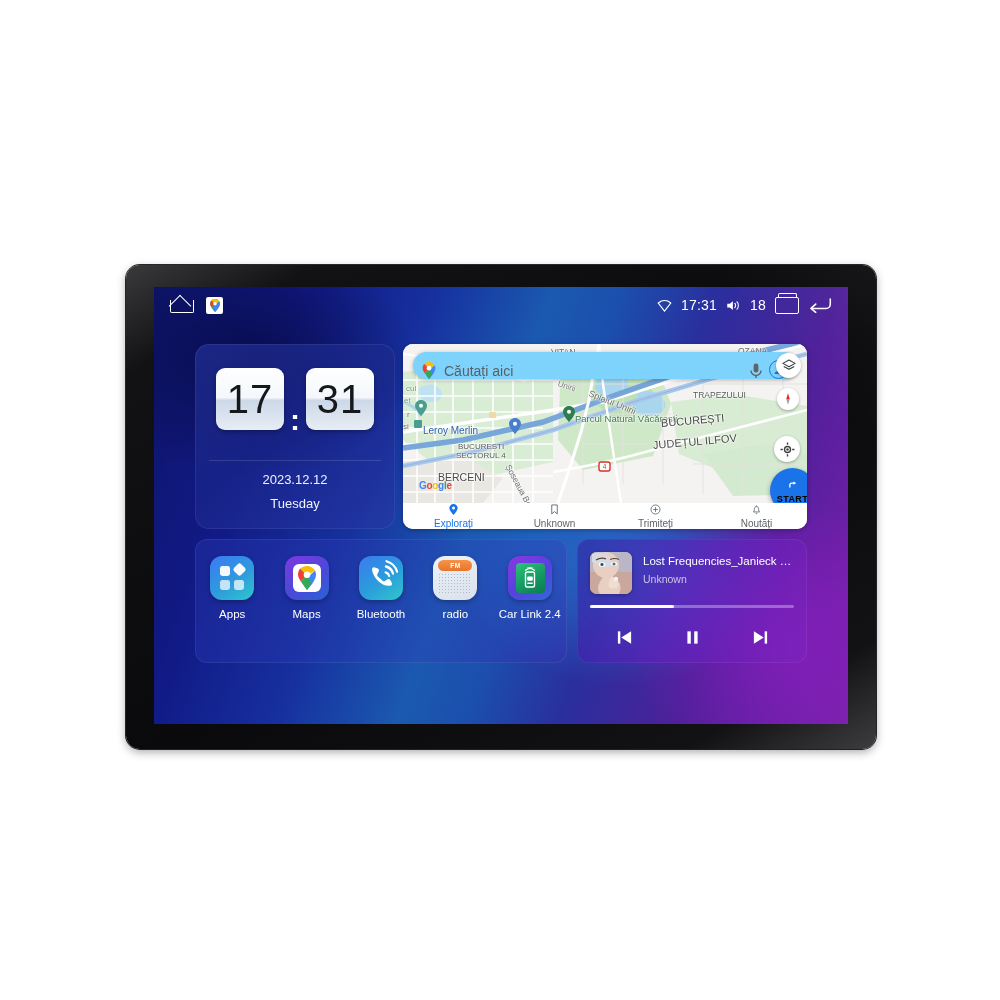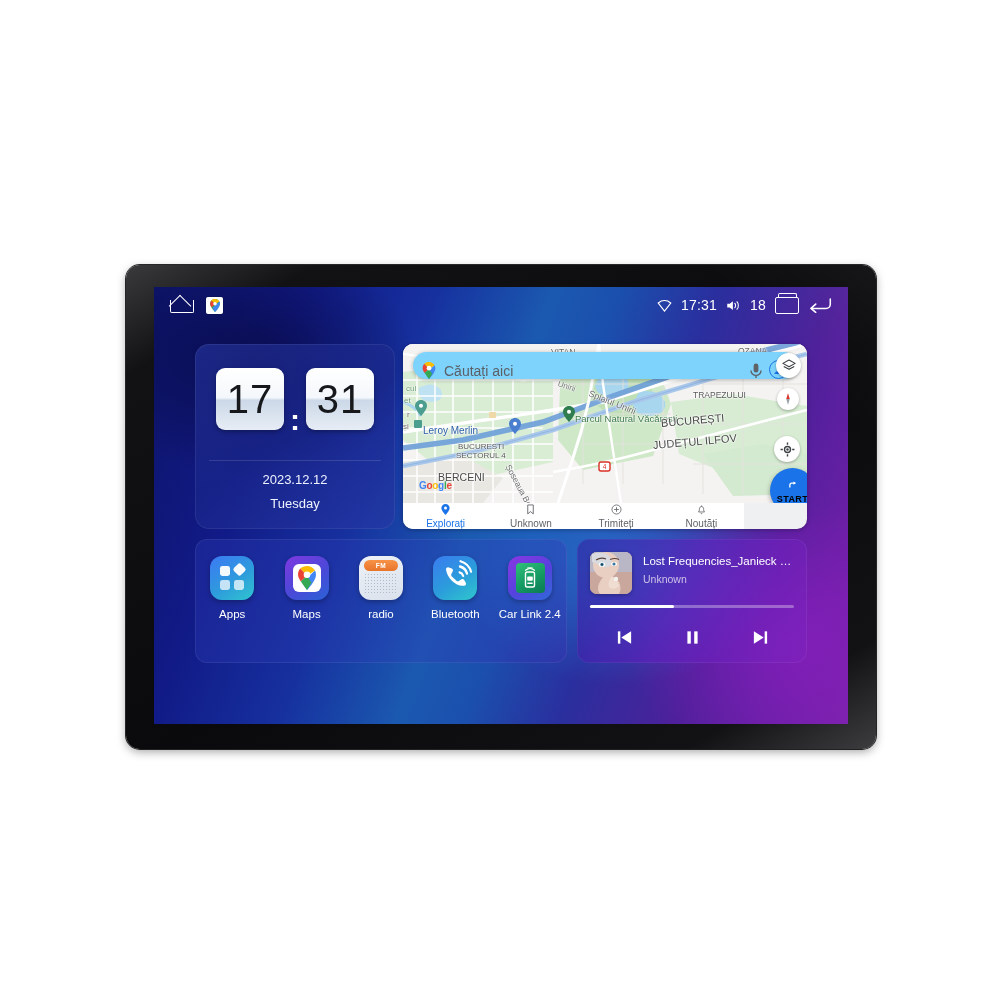--- a/index.html
+++ b/index.html
@@ -91,21 +91,21 @@
   .layers-btn{position:absolute;right:6px;top:9px;width:25px;height:25px;border-radius:50%;background:#fff;
     box-shadow:0 1px 3px rgba(0,0,0,.3);display:flex;align-items:center;justify-content:center;z-index:10;}
   .compass{position:absolute;right:8px;top:44px;width:22px;height:22px;border-radius:50%;background:#fff;
     box-shadow:0 1px 3px rgba(0,0,0,.3);display:flex;align-items:center;justify-content:center;z-index:10;}
   .locate{position:absolute;right:7px;top:92px;width:26px;height:26px;border-radius:50%;background:#fff;
     box-shadow:0 1px 3px rgba(0,0,0,.3);display:flex;align-items:center;justify-content:center;z-index:10;}
   .startbtn{position:absolute;right:-8px;top:124px;width:45px;height:45px;border-radius:50%;background:#1a73e8;
     box-shadow:0 2px 5px rgba(0,0,0,.35);z-index:10;display:flex;flex-direction:column;align-items:center;
     justify-content:center;color:#000000;}
   .startbtn .stxt{font-size:9px;font-weight:700;letter-spacing:.4px;margin-top:1px;}
-  .maptabs{position:absolute;left:0;top:159px;width:341px;height:26px;background:#fff;display:flex;}
+  .maptabs{position:absolute;left:0;top:159px;width:404px;height:26px;background:#fff;display:flex;}
   .mtab{flex:1;display:flex;flex-direction:column;align-items:center;justify-content:center;gap:1px;
     color:#5f6368;font-size:10px;}
   .mtab.active{color:#1a73e8;}
   .mlabel{position:absolute;white-space:nowrap;pointer-events:none;}
   .gwm{position:absolute;left:8px;top:136px;font-size:10px;font-weight:700;letter-spacing:-.3px;margin-left:8px;}
   .gwm span:nth-child(1){color:#4285f4}.gwm span:nth-child(2){color:#ea4335}
   .gwm span:nth-child(3){color:#fbbc05}.gwm span:nth-child(4){color:#4285f4}
   .gwm span:nth-child(5){color:#34a853}.gwm span:nth-child(6){color:#ea4335}
 
   
@@ -391,37 +391,37 @@
              <path d="M0 11.6C0 8.4 1.1 5.6 3 3.4L12 13 3.7 20.5C1.4 17 0 13.9 0 11.6z" fill="#ea4335"></path>
              <path d="M3.7 20.5L12 13l6 9.4S13.6 29 12 32c-1.4-2.3-8.3-11.5-8.3-11.5z" fill="#34a853"></path>
              <circle cx="12" cy="11.6" r="4.4" fill="#fff"></circle>
            </svg>
          </div>
        </div>
        <div class="applabel">Maps</div>
      </div>
 
      <div class="app">
-       <div class="tile t-radio">
-         <div class="fmband">FM</div>
-         <div class="grille"></div>
-       </div>
-       <div class="applabel">radio</div>
-     </div>
-
-     <div class="app">
        <div class="tile t-bt">
          <svg width="44" height="44" viewBox="0 0 44 44">
            <path d="M13 13.5c0-1.6 1.4-2.6 2.8-2.1l3 1.2c1 .4 1.5 1.6 1 2.6l-1.4 2.9c-.4.8-.2 1.8.5 2.4l4.6 4.2c.7.6 1.7.7 2.4.2l2.6-1.7c1-.6 2.2-.3 2.7.7l1.6 2.8c.7 1.3-.1 2.8-1.6 3-7.9 1.2-17.2-7.3-18.2-16.2z" fill="#fff"></path>
            <path d="M27 10.5a10 10 0 0 1 7 7" fill="none" stroke="#fff" stroke-width="2.4" stroke-linecap="round"></path>
            <path d="M26.6 16.4a5.4 5.4 0 0 1 3.6 3.6" fill="none" stroke="#fff" stroke-width="2.2" stroke-linecap="round"></path>
            <path d="M27.5 5.2a15.4 15.4 0 0 1 10.6 10.6" fill="none" stroke="#fff" stroke-width="2.2" stroke-linecap="round"></path>
          </svg>
        </div>
        <div class="applabel">Bluetooth</div>
+     </div>
+
+     <div class="app">
+       <div class="tile t-radio">
+         <div class="fmband">FM</div>
+         <div class="grille"></div>
+       </div>
+       <div class="applabel">radio</div>
      </div>
 
      <div class="app">
        <div class="tile t-cl">
          <div class="cl-inner">
            <svg width="20" height="22" viewBox="0 0 20 22">
              <rect x="5.5" y="5" width="9" height="15" rx="1.8" fill="none" stroke="#fff" stroke-width="1.4"></rect>
              <rect x="7.2" y="9.5" width="5.6" height="4.2" rx="1" fill="#fff"></rect>
              <rect x="7.2" y="15.4" width="5.6" height="1.5" rx=".7" fill="#fff"></rect>
              <path d="M5.5 3.2a7 7 0 0 1 9 0" fill="none" stroke="#fff" stroke-width="1.3" stroke-linecap="round"></path>

